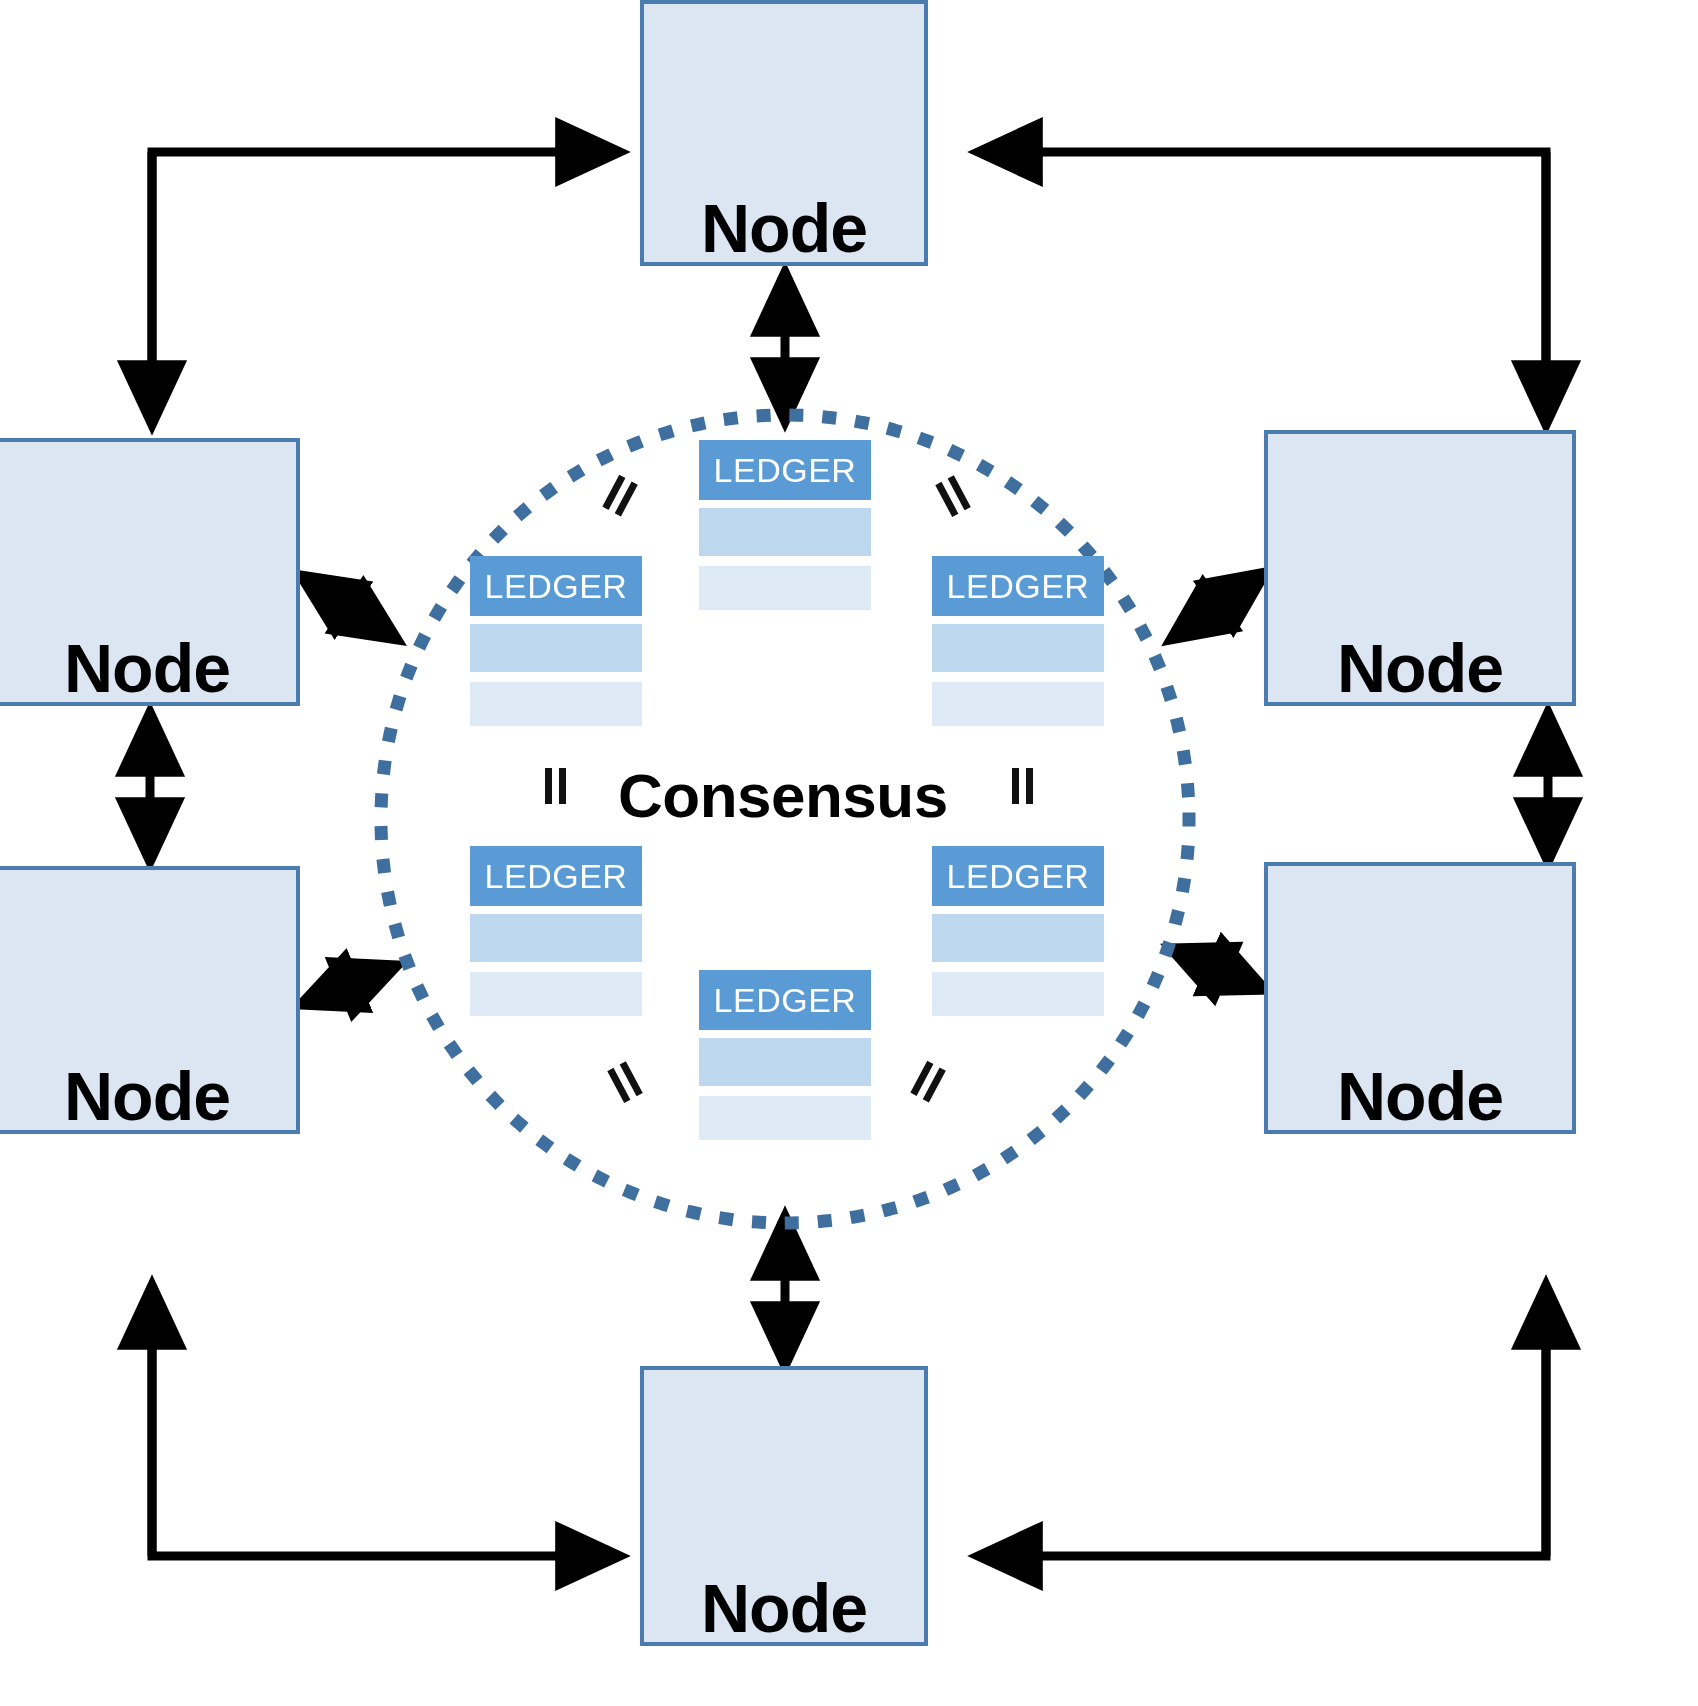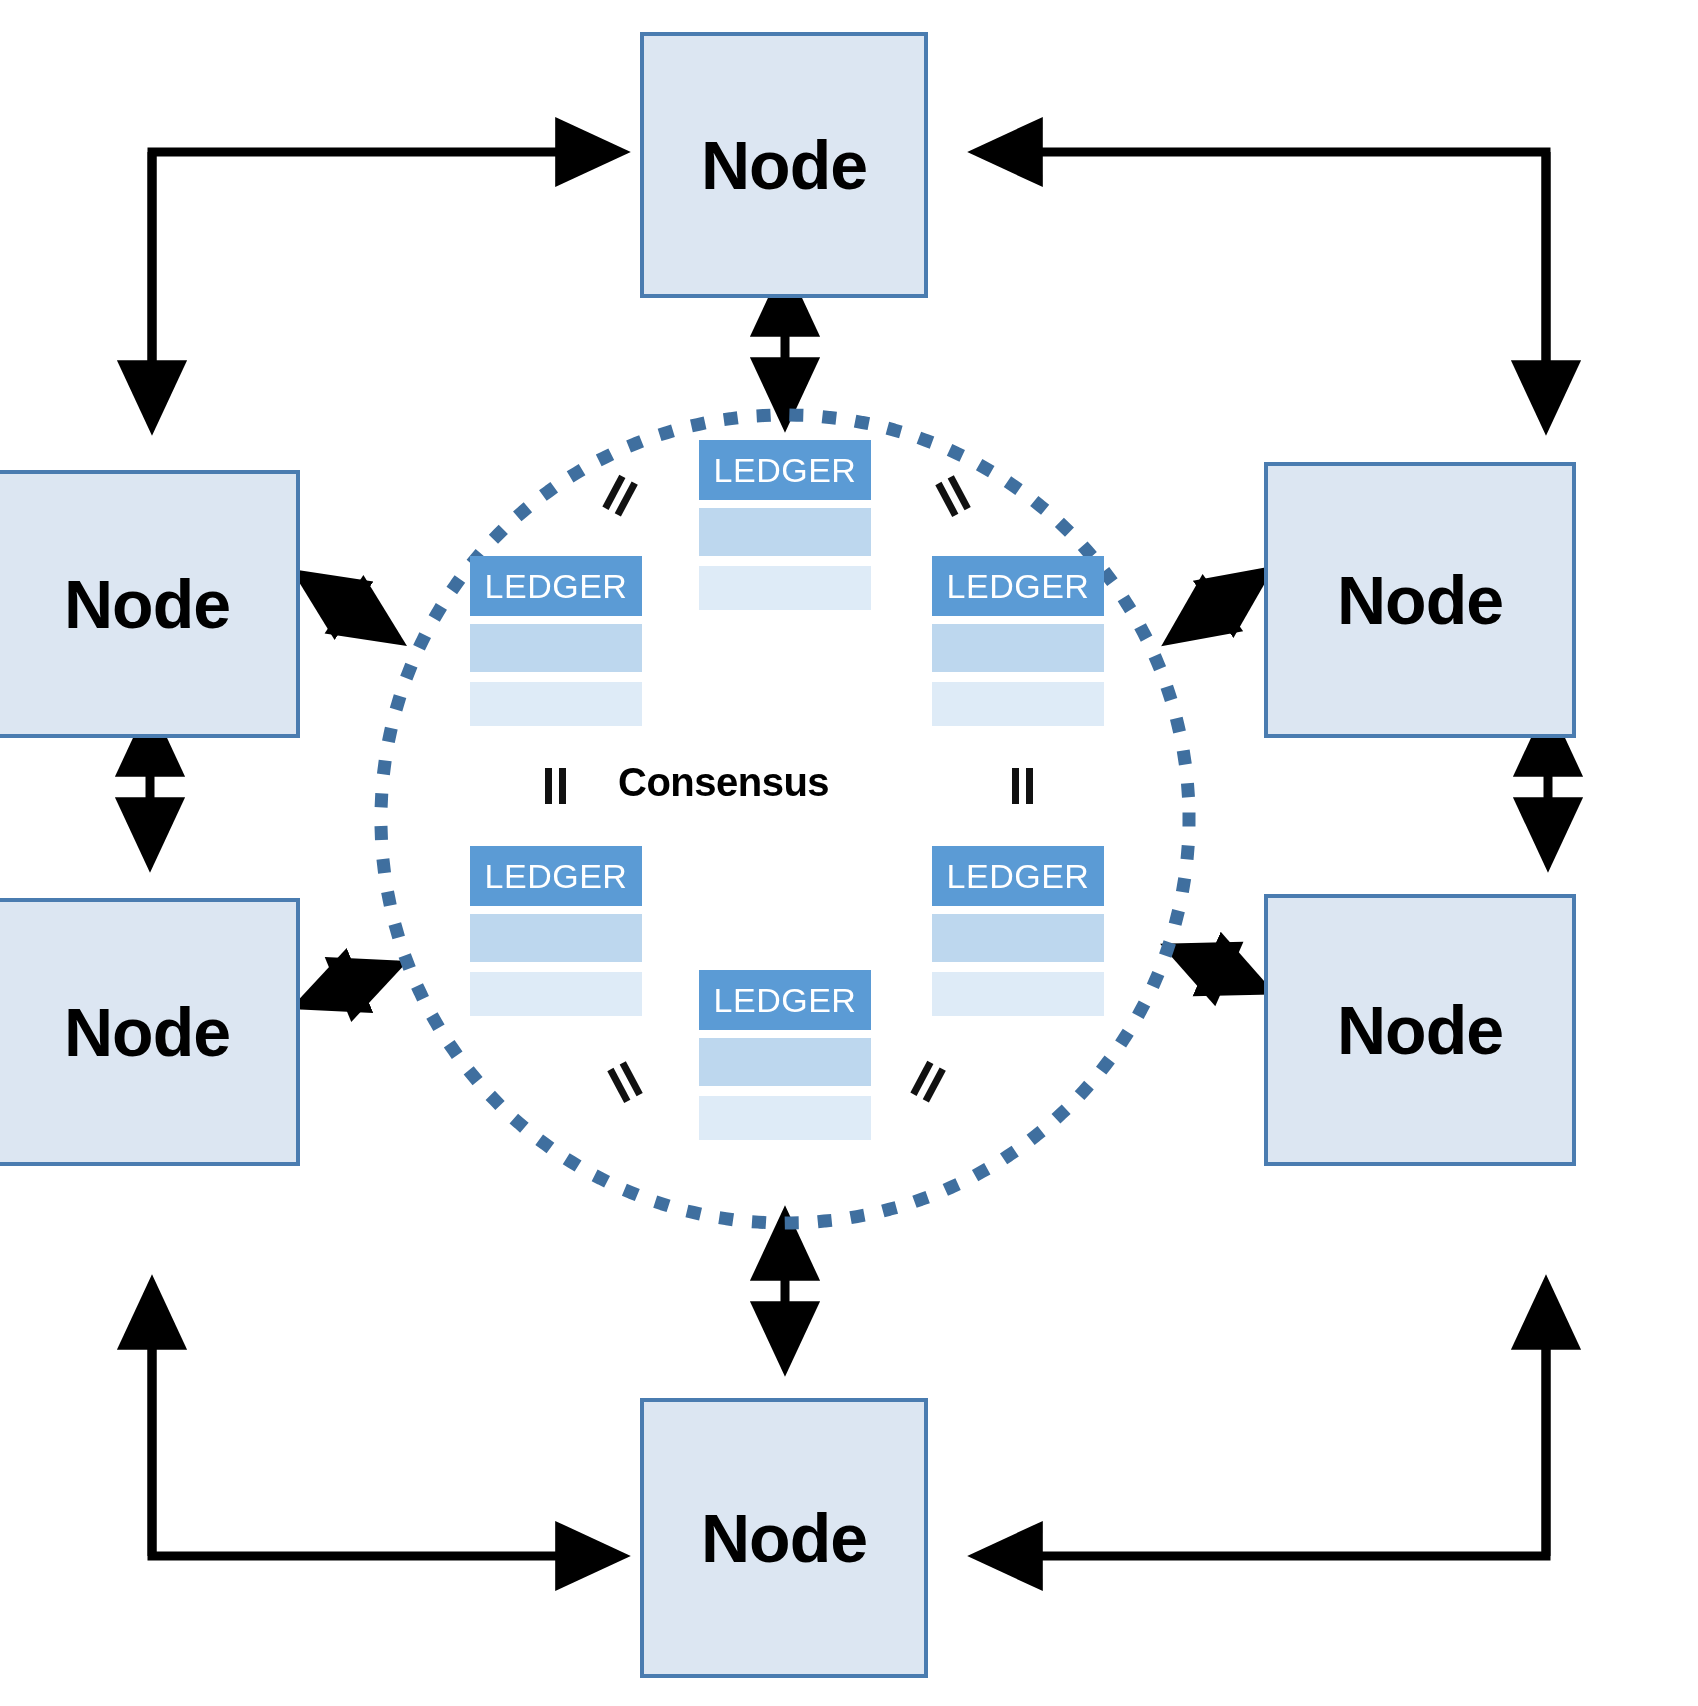--- a/index.html
+++ b/index.html
@@ -23,23 +23,22 @@
     top: 0;
     width: 1698px;
     height: 1706px;
   }
   .node-box {
     position: absolute;
     box-sizing: border-box;
     background: #dce6f2;
     border: 4px solid #4a7cb0;
     display: flex;
-    align-items: center;
+    align-items: flex-end;
     justify-content: center;
-    margin-top: 32px;
   }
   .node-label {
     font-family: "Liberation Sans", sans-serif;
     font-weight: bold;
     font-size: 68px;
     color: #000000;
     letter-spacing: -1px;
     line-height: 1;
   }
   .ledger-stack {
@@ -65,21 +64,21 @@
   }
   .ledger-band-3 {
     height: 44px;
     background: #deebf7;
     margin-top: 10px;
   }
   .consensus-label {
     position: absolute;
     font-family: "Liberation Sans", sans-serif;
     font-weight: bold;
-    font-size: 40px;
+    font-size: 62px;
     color: #000000;
     white-space: nowrap;
     letter-spacing: -0.5px;
   }
   .eq-mark {
     position: absolute;
     width: 34px;
     height: 34px;
   }
   .eq-mark span {

